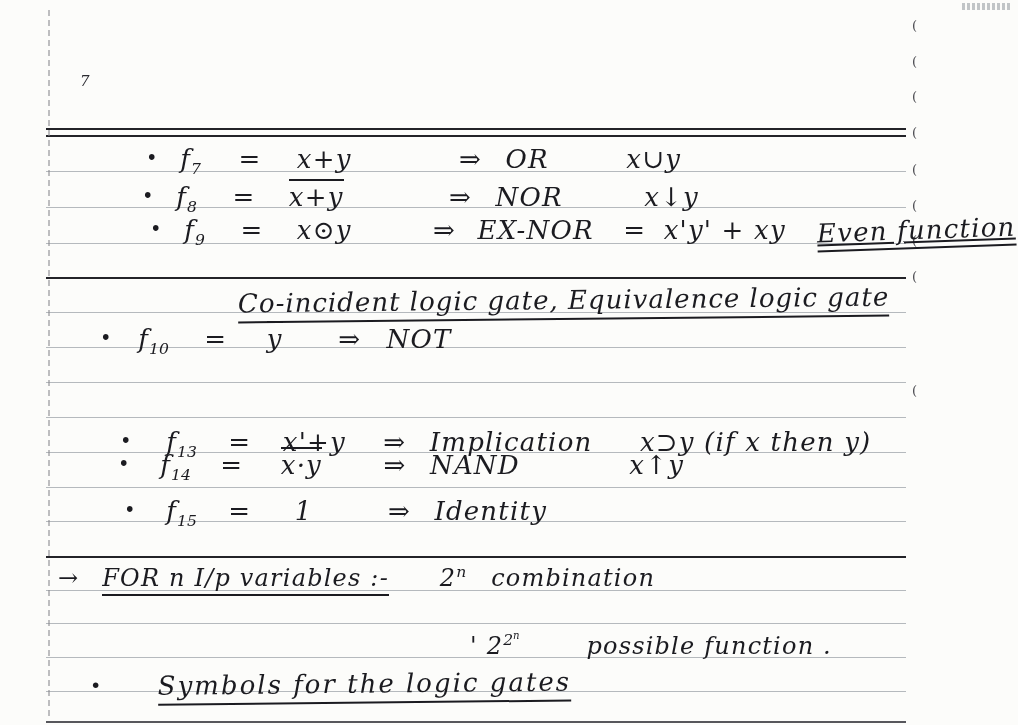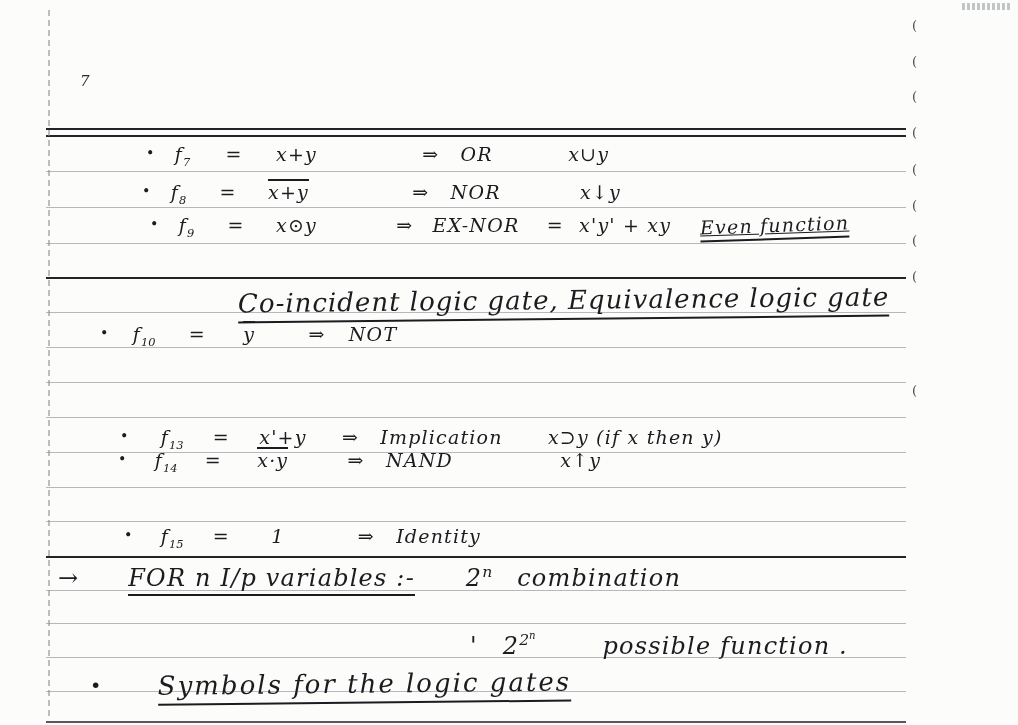--- a/index.html
+++ b/index.html
@@ -1,21 +1,21 @@
 <!DOCTYPE html>
 <html><head>
 <meta charset="utf-8">
 <style>
   html,body{margin:0;padding:0;background:#e8e8e8;}
   .page{position:relative;width:1018px;height:725px;background:#fcfcfa;overflow:hidden;
         font-family:"DejaVu Serif",serif;}
   .rule{position:absolute;left:46px;width:860px;height:1px;background:#9aa0a5;opacity:.72;}
   .rule.dark{height:2px;background:#17171c;opacity:.95;}
   .hw{position:absolute;white-space:nowrap;color:#1b1b20;font-style:italic;
-      font-size:19px;letter-spacing:1.2px;line-height:1.25;}
+      font-size:26px;letter-spacing:1.2px;line-height:1.25;}
   .hw span{display:inline-block;}
   .ovl{border-top:2px solid #1b1b20;padding-top:0;}
   .ul{border-bottom:2px solid #1b1b20;padding-bottom:1px;}
   .ul2{border-bottom:2px solid #1b1b20;text-decoration:underline;}
   sub{font-size:.6em;letter-spacing:0;}
   sup{font-size:.65em;letter-spacing:0;}
   .bullet{font-size:.75em;vertical-align:3px;}
   .edge{position:absolute;left:912px;font-size:13px;color:#44444a;font-style:normal;}
   .corner-mark{position:absolute;left:80px;top:72px;font-size:15px;color:#2a2a30;font-style:italic;}
   .left-edge{position:absolute;left:48px;top:10px;height:706px;width:0;
@@ -121,39 +121,39 @@
   <div class="hw" style="top:447px;left:118px">
     <span class="bullet">•</span>
     <span style="margin-left:20px"><span>f</span><sub>14</sub></span>
     <span style="margin-left:20px">=</span>
     <span class="ovl" style="margin-left:28px">x·y</span>
     <span style="margin-left:52px">⇒</span>
     <span style="margin-left:14px">NAND</span>
     <span style="margin-left:100px">x↑y</span>
   </div>
 
-  <div class="hw" style="top:525px;left:124px">
+  <div class="hw" style="top:495px;left:124px">
     <span class="bullet">•</span>
     <span style="margin-left:20px"><span>f</span><sub>15</sub></span>
     <span style="margin-left:22px">=</span>
     <span style="margin-left:34px">1</span>
     <span style="margin-left:66px">⇒</span>
     <span style="margin-left:14px">Identity</span>
   </div>
 
   <div class="hw" style="top:563px;left:58px;font-size:24px">
     <span>→</span>
-    <span class="ul" style="margin-left:40px">FOR n I/p variables :-</span>
+    <span class="ul" style="margin-left:14px">FOR n I/p variables :-</span>
     <span style="margin-left:42px"><span>2</span><sup>n</sup></span>
     <span style="margin-left:16px">combination</span>
   </div>
 
   <div class="hw" style="top:630px;left:470px;font-size:24px">
     <span>'</span>
-    <span style="margin-left:16px"><span>2</span><sup><span>2</span><sup>n</sup></sup></span>
+    <span style=""><span>2</span><sup><span>2</span><sup>n</sup></sup></span>
     <span style="margin-left:58px">possible function .</span>
   </div>
 
   <div class="hw" style="top:668px;left:90px;font-size:26px;letter-spacing:2px;transform:rotate(-0.6deg)">
     <span class="bullet">•</span>
     <span class="ul" style="margin-left:44px">Symbols for the logic gates</span>
   </div>
 
 </div>
 

